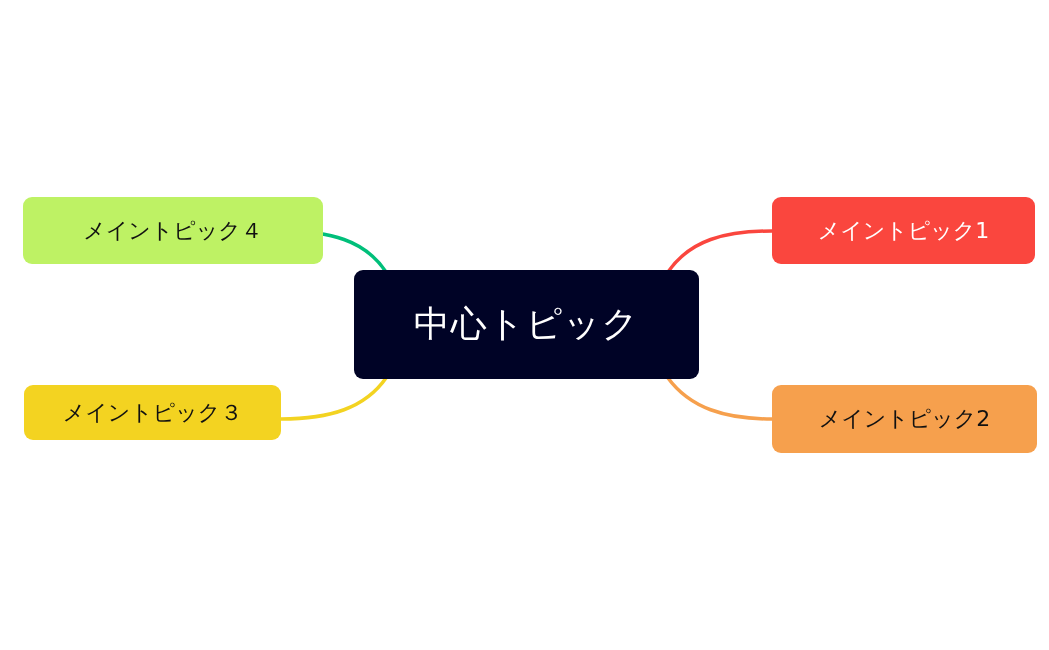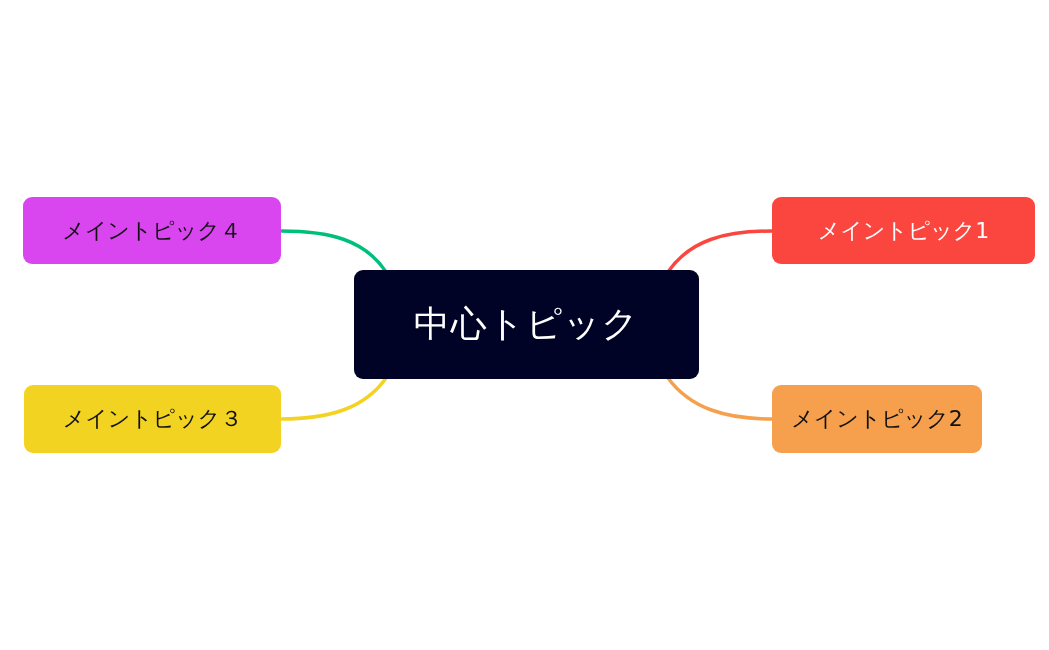--- a/index.html
+++ b/index.html
@@ -45,32 +45,32 @@
     .node-main {
       height: 67px;
       font-size: 22px;
     }
     .node-main-1 {
       left: 772px; top: 197px; width: 263px;
       background: #fa463e;
       color: #ffffff;
     }
     .node-main-2 {
-      left: 772px; top: 385px; width: 210px; height: 68px;
+      left: 772px; top: 385px; width: 265px; height: 68px;
       background: #f6a04d;
       color: #111111;
     }
     .node-main-3 {
-      left: 24px; top: 385px; width: 257px; height: 68px;
+      left: 24px; top: 385px; width: 257px; height: 55px;
       background: #f3d321;
       color: #111111;
     }
     .node-main-4 {
-      left: 23px; top: 197px; width: 258px;
-      background: #d946ef;
+      left: 23px; top: 197px; width: 300px;
+      background: #bef264;
       color: #111111;
     }
   </style>
 </head>
 <body>
 
 <div class="canvas">
 
   <svg class="connectors" viewBox="0 0 1049 650">
 

